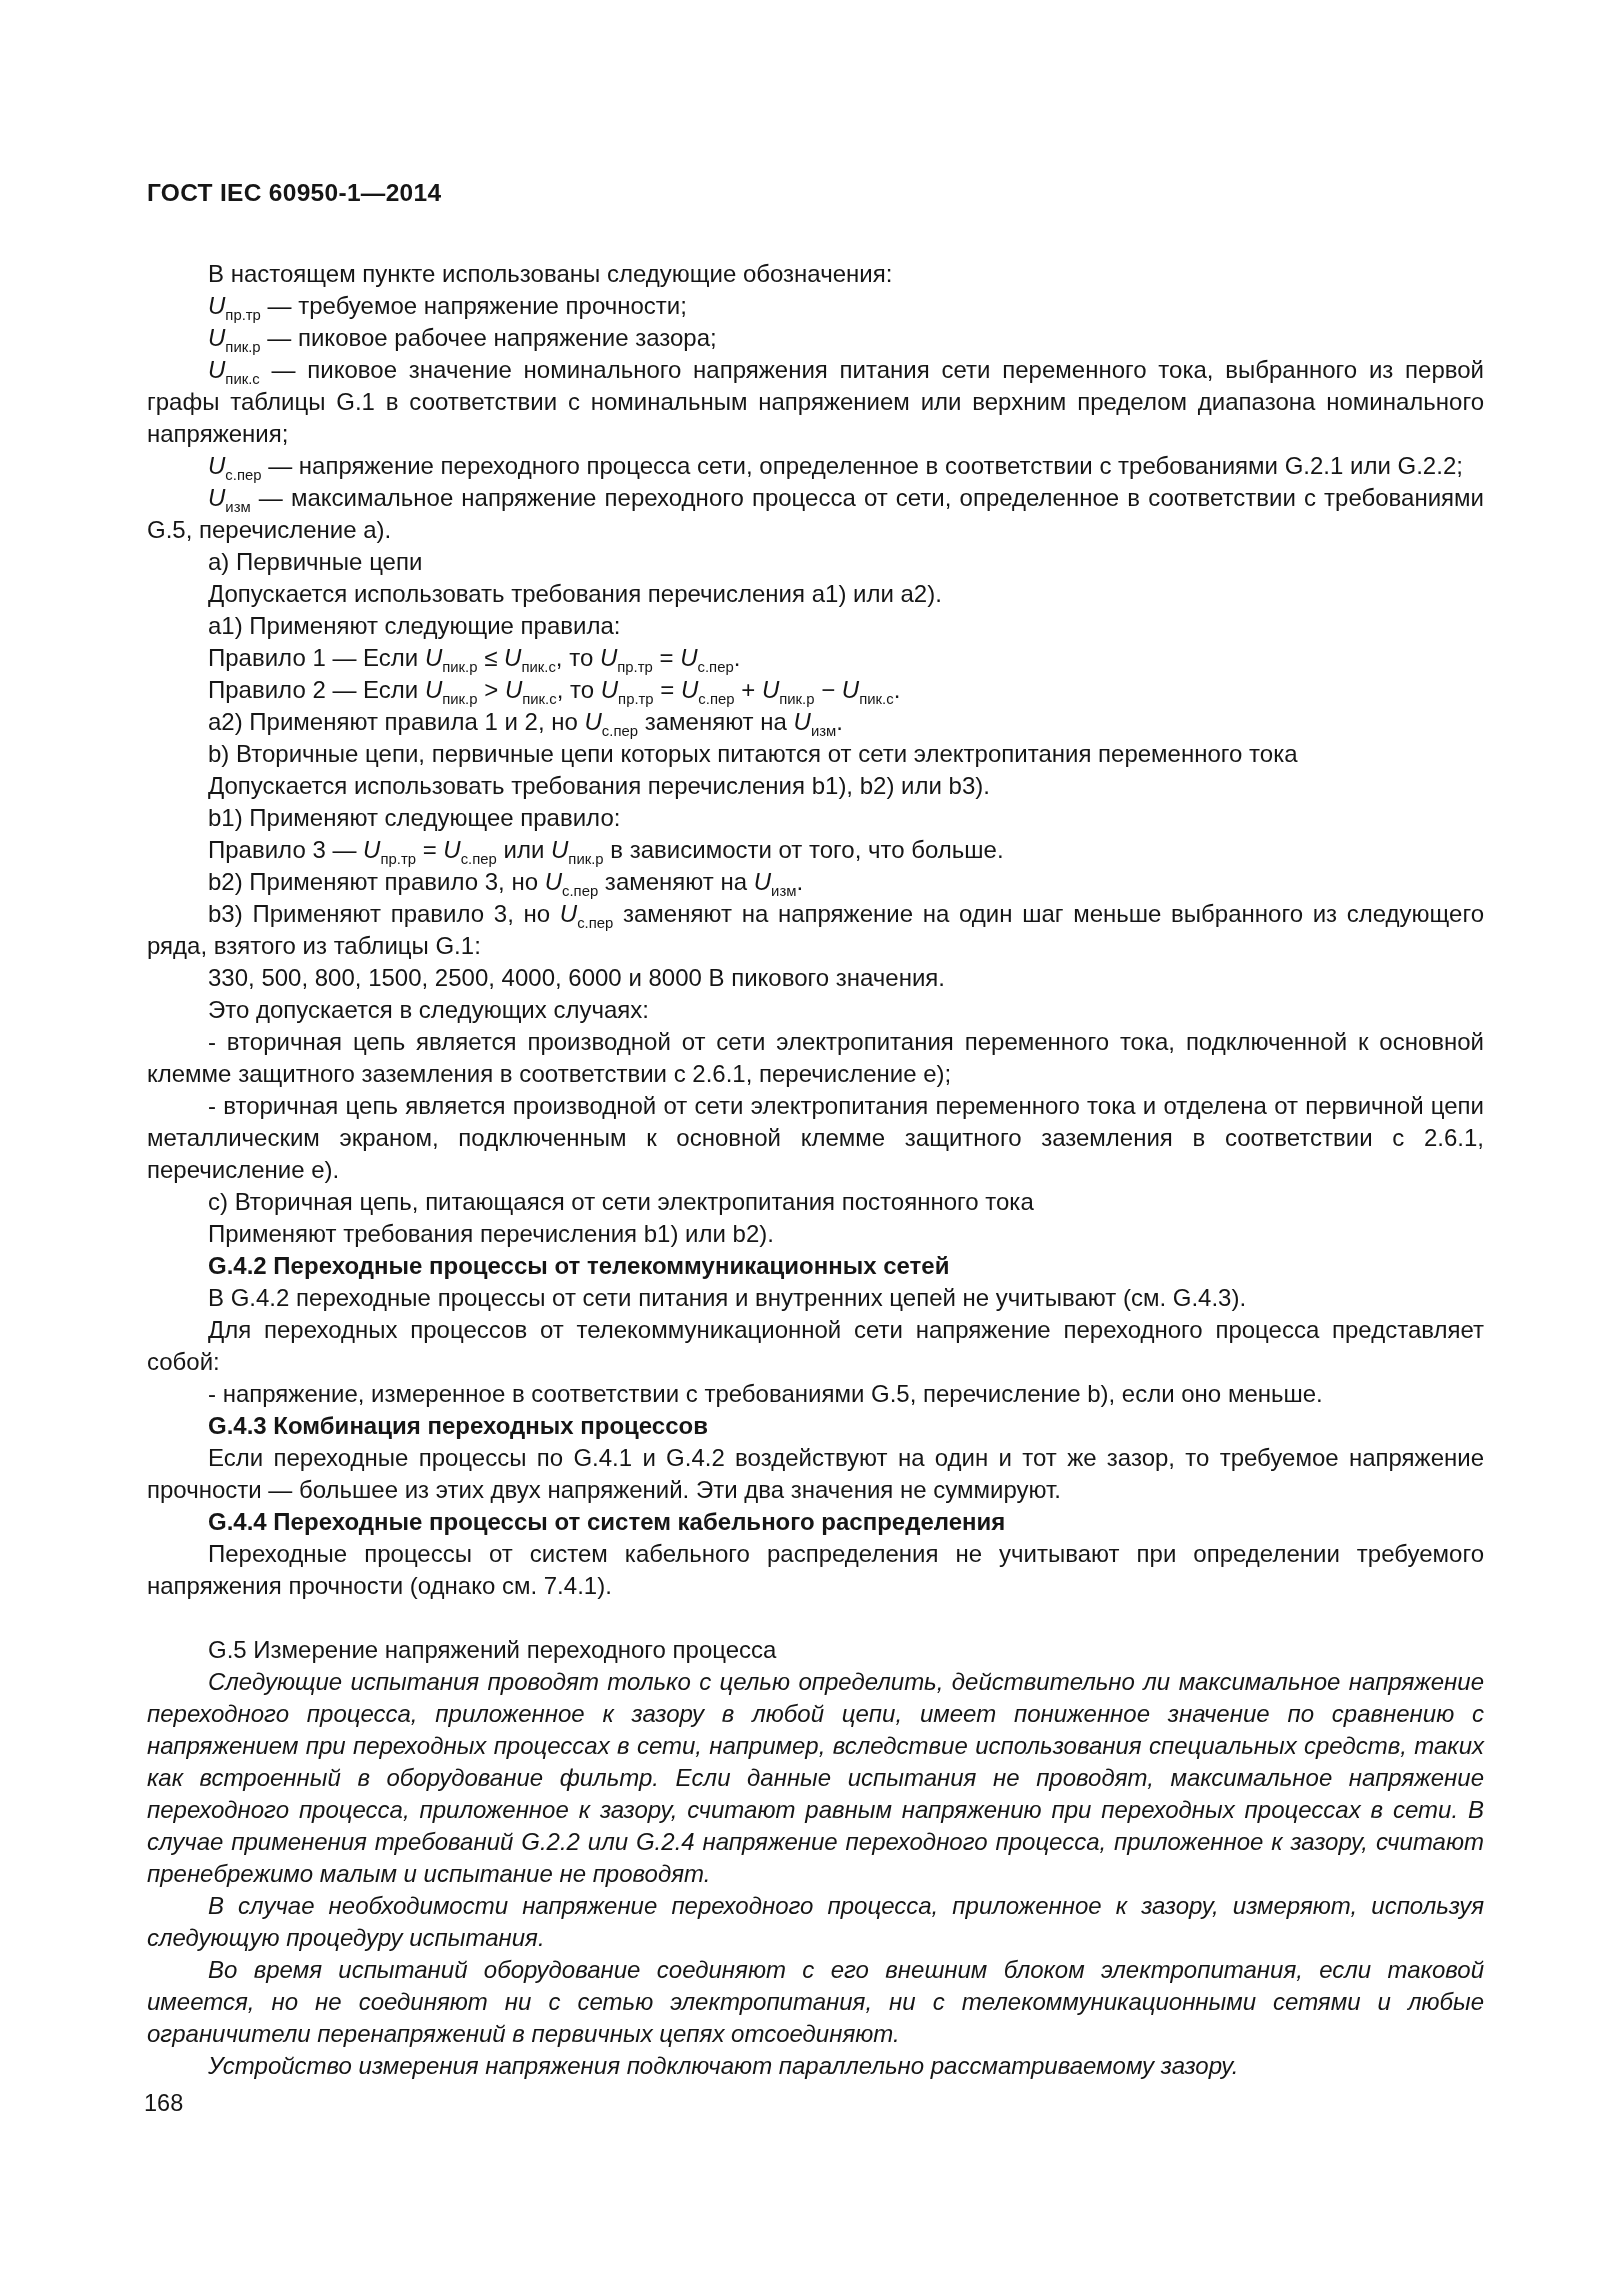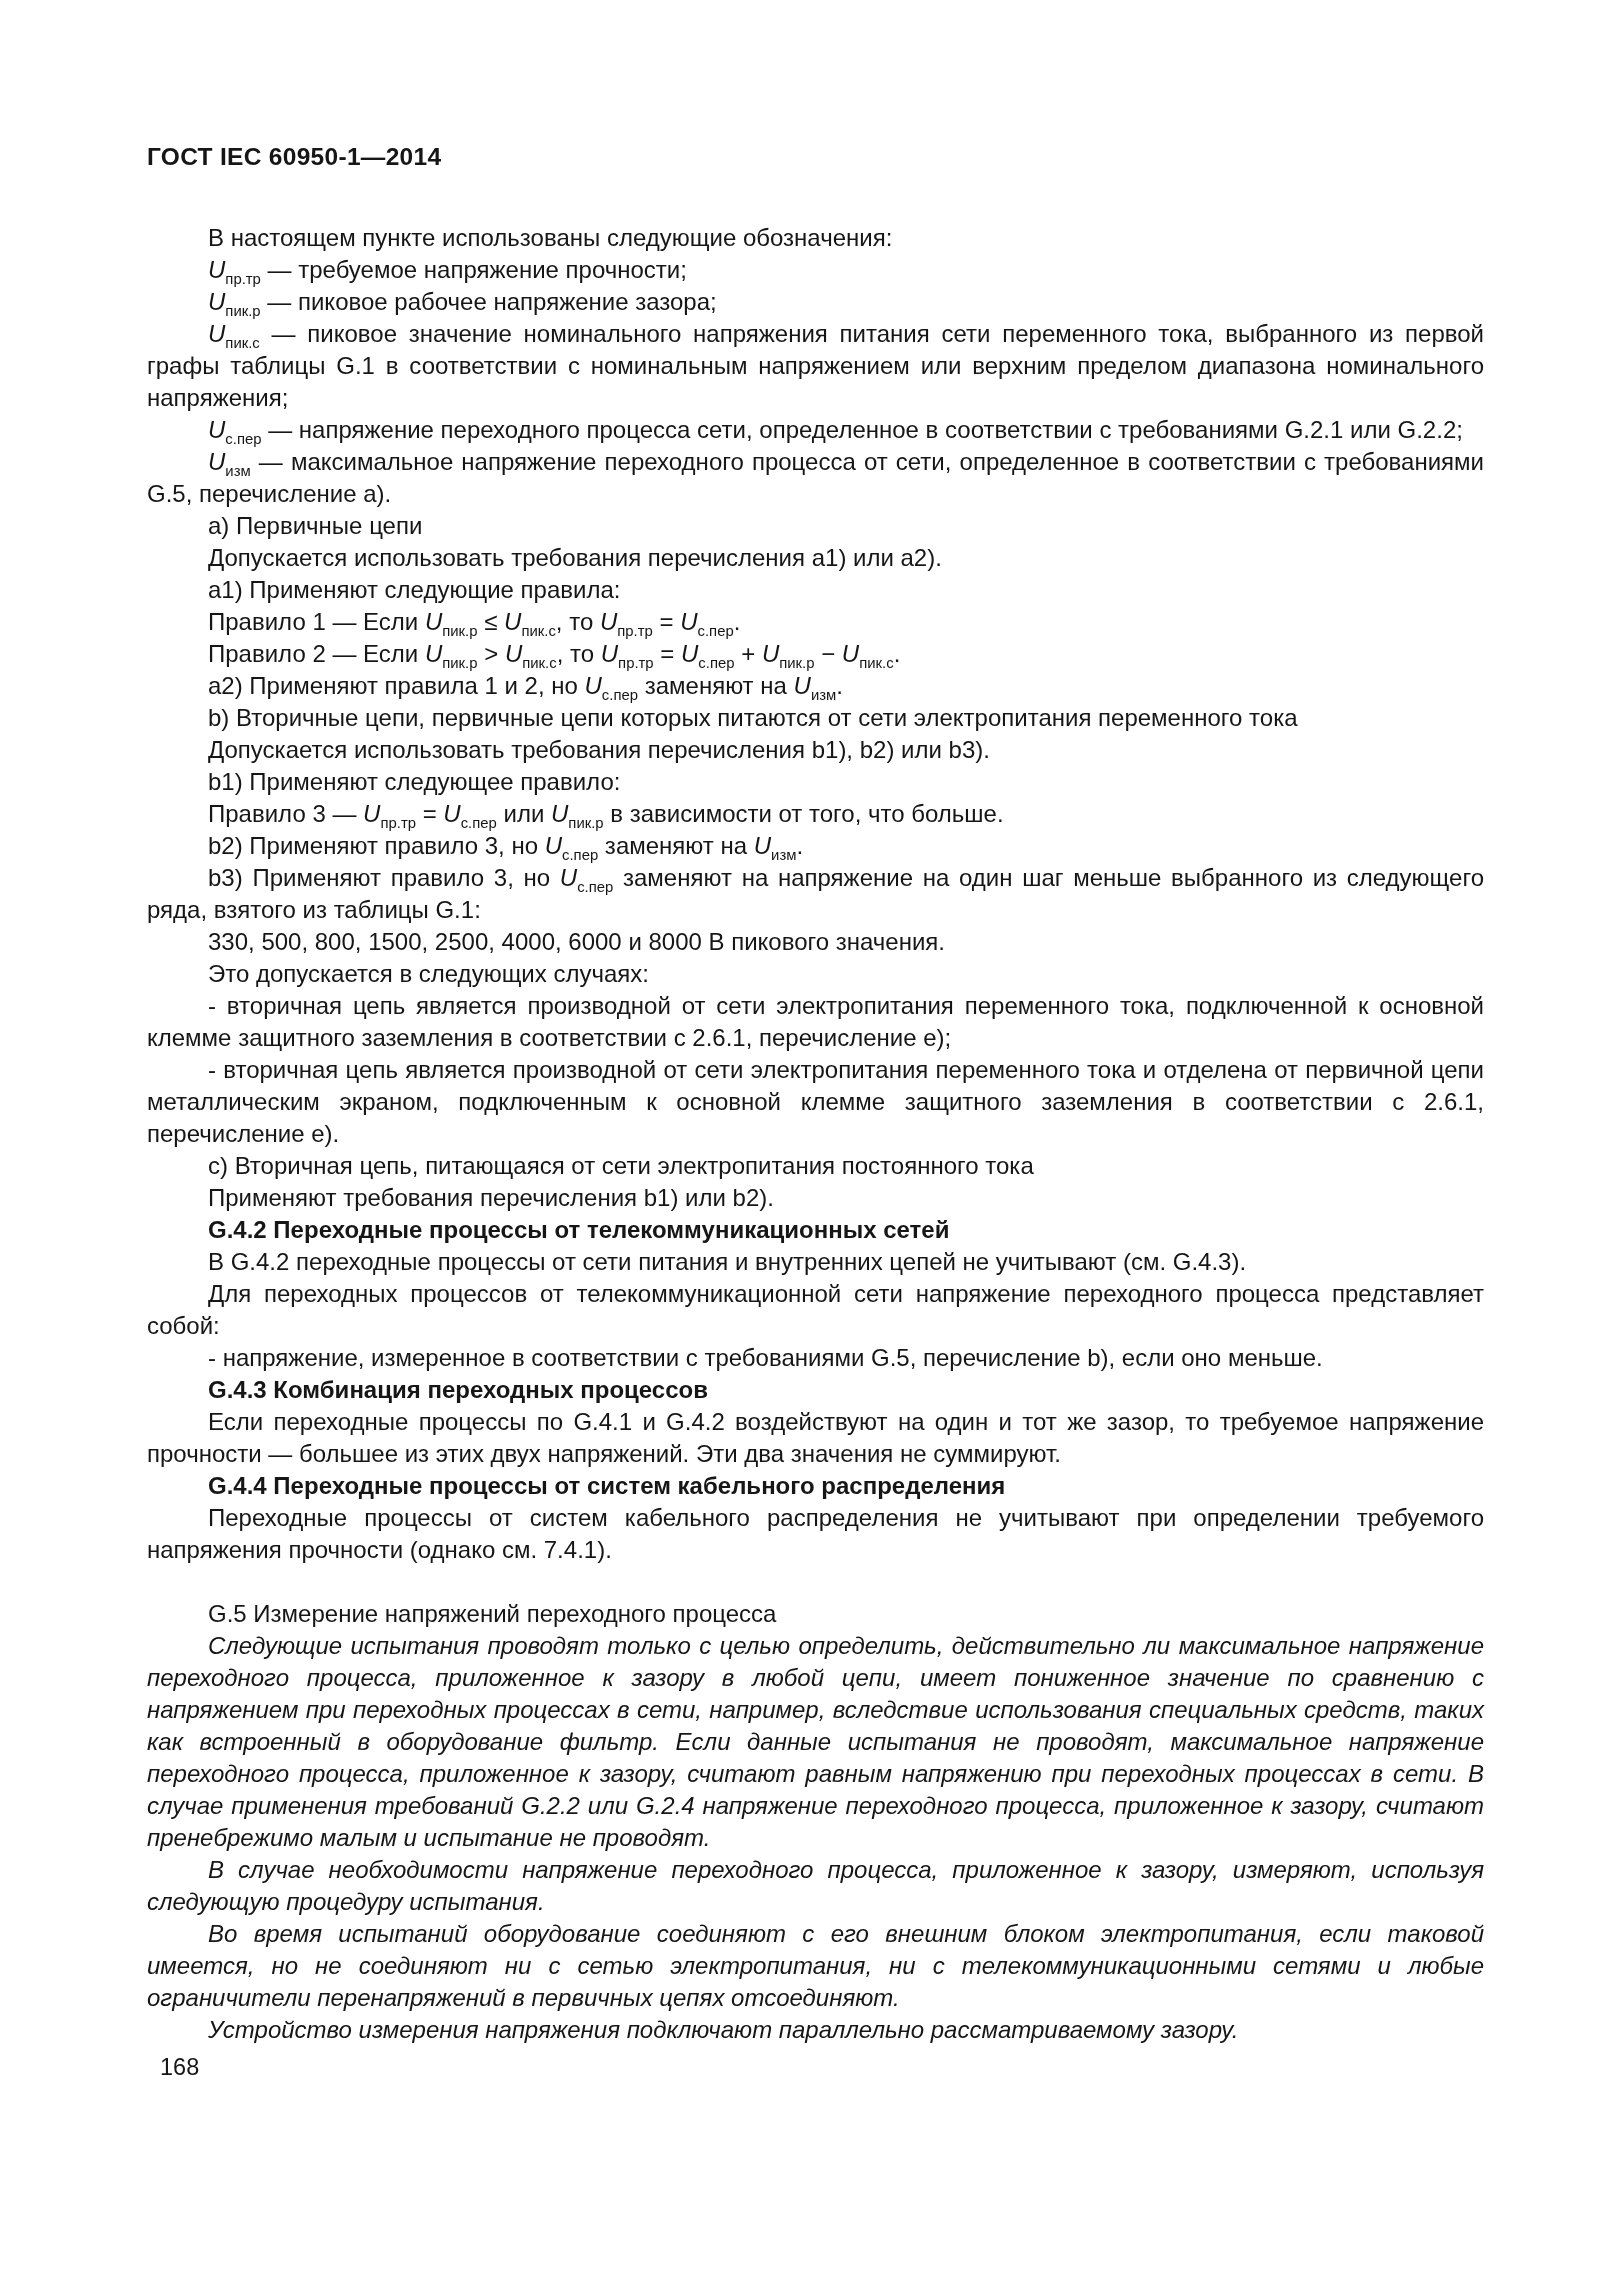--- a/index.html
+++ b/index.html
@@ -5,20 +5,21 @@
   * { box-sizing: border-box; }
   html, body { margin: 0; padding: 0; background: #ffffff; }
   .page {
     width: 1621px;
     height: 2113px;
     background: #ffffff;
     position: relative;
     overflow: hidden;
     font-family: "Liberation Sans", sans-serif;
     color: #161616;
+    margin-top: 36px;
   }
   .doc-header {
     position: absolute;
     left: 147px;
     top: 143px;
     font-size: 24.5px;
     font-weight: 700;
     letter-spacing: 0.3px;
   }
   .content {
@@ -36,21 +37,21 @@
     margin: 0;
     text-indent: 61px;
   }
   .content p.heading { font-weight: 700; }
   .content p.heading-spaced { font-weight: 400; margin-top: 32px; }
   .content p.note { font-style: italic; }
   .content sub { font-size: 0.62em; line-height: 0; }
   .content i { font-style: italic; }
   .page-footer {
     position: absolute;
-    left: 160px;
+    left: 144px;
     top: 2054px;
     font-size: 23.5px;
   }
 </style>
 </head>
 <body>
 
 <div class="page">
   <div class="doc-header">
     <span>ГОСТ IEC 60950-1—2014</span>

